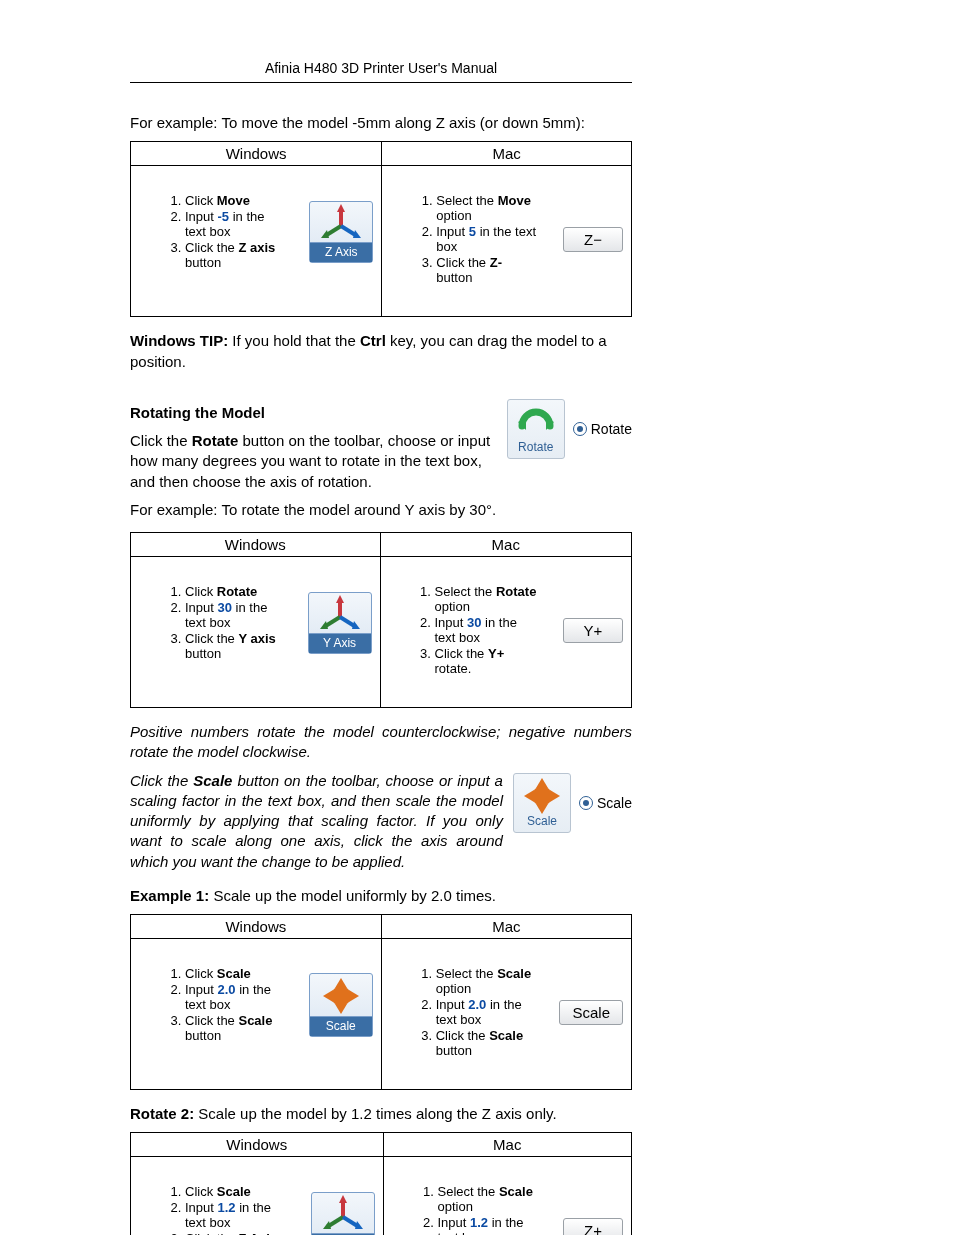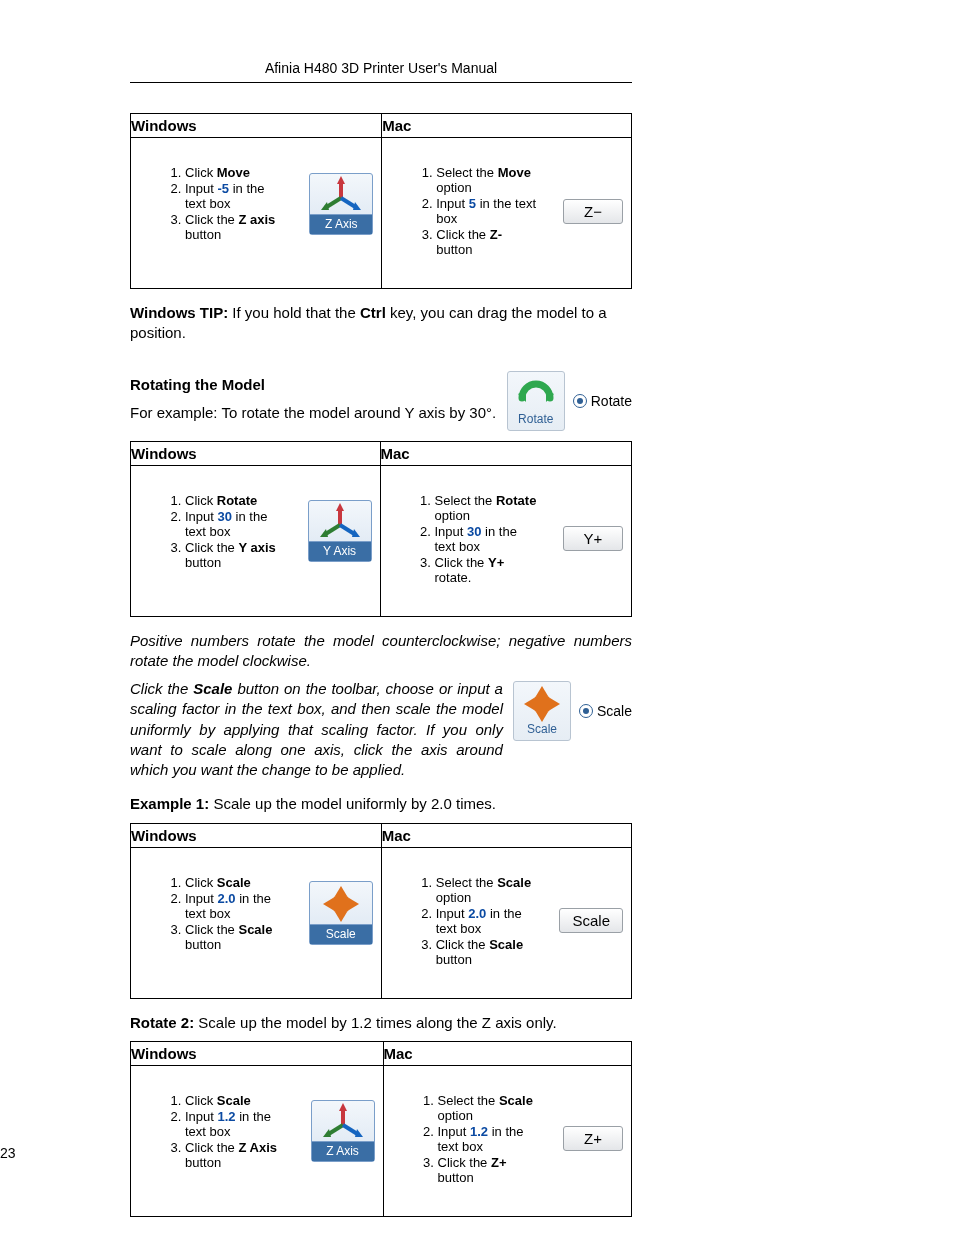--- a/index.html
+++ b/index.html
@@ -37,22 +37,22 @@
   table.ex {
     border-collapse: collapse;
     width: 100%;
     margin: 4px 0 14px 0;
   }
   table.ex th, table.ex td {
     border: 1px solid #000;
     vertical-align: top;
   }
   table.ex th {
-    font-weight: bold;
-    text-align: left;
+    font-weight: normal;
+    text-align: center;
     padding: 3px 0;
     font-size: 15px;
   }
   table.ex td { padding: 10px 8px 14px 8px; }
   .cell-inner {
     display: flex;
     align-items: center;
     justify-content: space-between;
     gap: 8px;
   }
@@ -144,20 +144,21 @@
   .clear { clear: both; }
   .justify { text-align: justify; font-style: italic; }
 </style>
 </head>
 <body>
 
 <div class="page">
 
   <div class="header">Afinia H480 3D Printer User's Manual</div>
 
+  <p>For example: To move the model -5mm along Z axis (or down 5mm):</p>
 
   
   <table class="ex">
     <tbody>
         <tr>
       <th>Windows</th>
       <th>Mac</th>
     </tr>
     <tr>
       <td>
@@ -214,20 +215,23 @@
       </div>
       <div class="tool-label">Rotate</div>
     </div>
     <span class="radio-text">
       <span class="radio-dot"></span>
       <span>Rotate</span>
     </span>
   </div>
 
   <p class="bold">Rotating the Model</p>
+  <p>
+    <span>Click the </span><span class="bold">Rotate</span><span> button on the toolbar, choose or input how many degrees you want to rotate in the text box, and then choose the axis of rotation.</span>
+  </p>
   <p>For example: To rotate the model around Y axis by 30°.</p>
   <div class="clear"></div>
 
   
   <table class="ex">
     <tbody>
         <tr>
       <th>Windows</th>
       <th>Mac</th>
     </tr>

